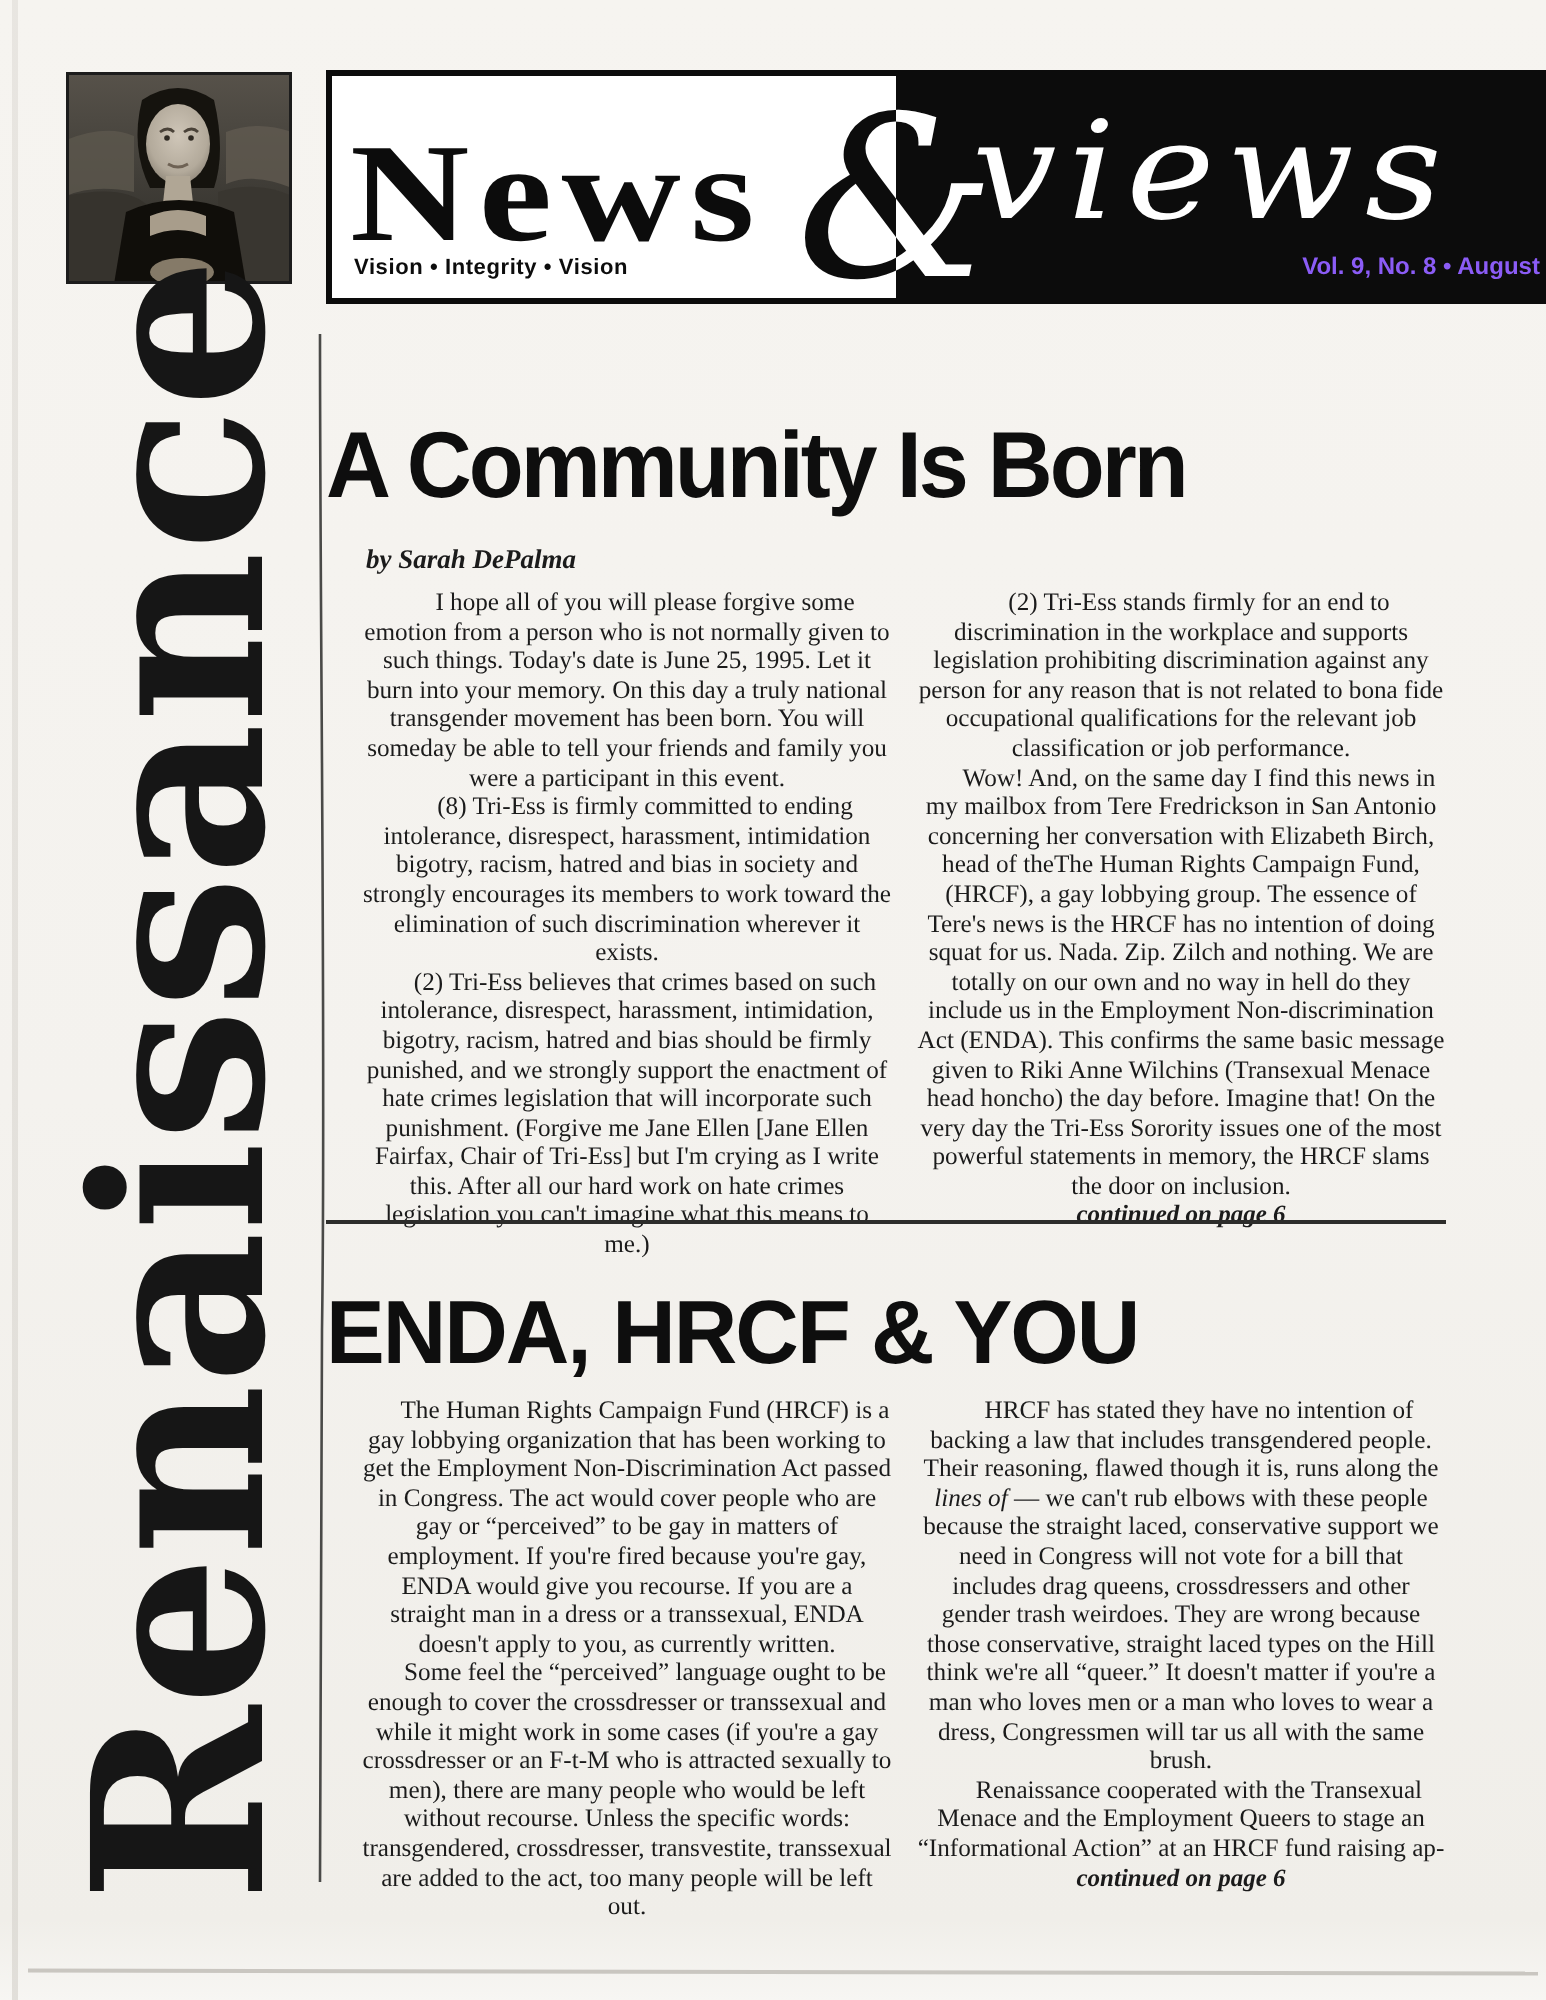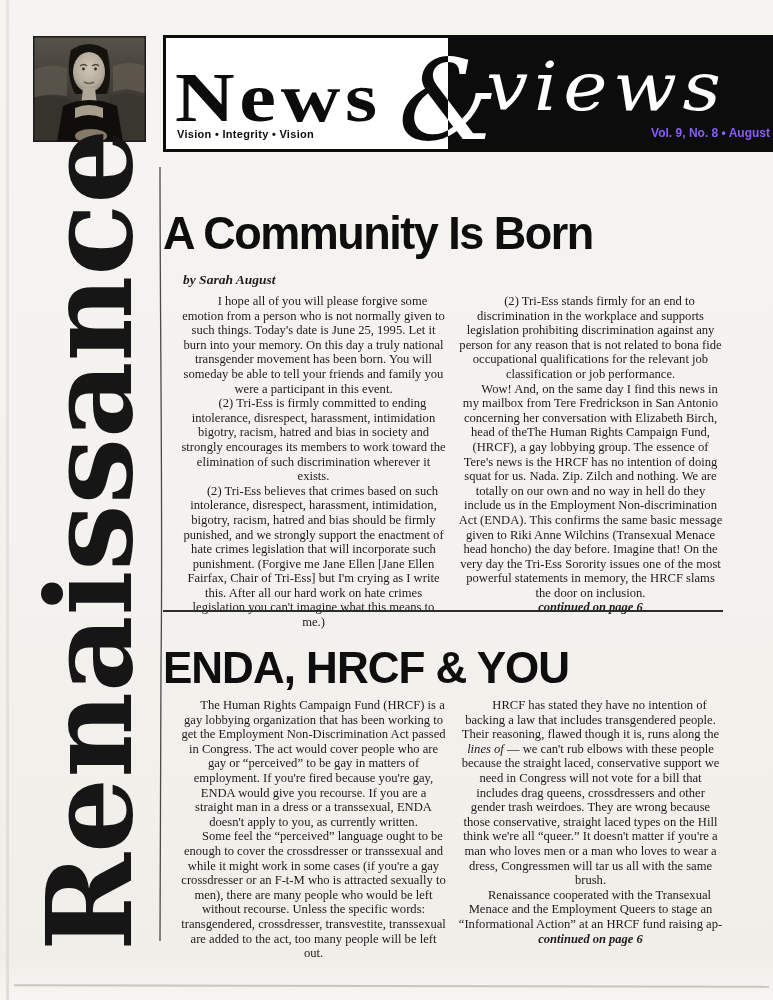--- a/index.html
+++ b/index.html
@@ -106,25 +106,25 @@
     <span class="mh-issue">Vol. 9, No. 8 • August 1995</span>
   </div>
 
   <div class="vertical-title">Renaissance</div>
   <svg class="vline" width="8" height="778">
     <path d="M4,2 C4,160 7,360 5,500 C4,620 4,700 4,776" stroke="#4a4a48" stroke-width="1.3" fill="none"></path>
   </svg>
 
   <div class="article article1">
     <h1>A Community Is Born</h1>
-    <div class="byline">by Sarah August</div>
+    <div class="byline">by Sarah DePalma</div>
     <div class="cols">
       <div class="col">
         <p>I hope all of you will please forgive some emotion from a person who is not normally given to such things. Today's date is June 25, 1995. Let it burn into your memory. On this day a truly national transgender movement has been born. You will someday be able to tell your friends and family you were a participant in this event.</p>
-        <p>(2) Tri-Ess is firmly committed to ending intolerance, disrespect, harassment, intimidation bigotry, racism, hatred and bias in society and strongly encourages its members to work toward the elimination of such discrimination wherever it exists.</p>
+        <p>(8) Tri-Ess is firmly committed to ending intolerance, disrespect, harassment, intimidation bigotry, racism, hatred and bias in society and strongly encourages its members to work toward the elimination of such discrimination wherever it exists.</p>
         <p>(2) Tri-Ess believes that crimes based on such intolerance, disrespect, harassment, intimidation, bigotry, racism, hatred and bias should be firmly punished, and we strongly support the enactment of hate crimes legislation that will incorporate such punishment. (Forgive me Jane Ellen [Jane Ellen Fairfax, Chair of Tri-Ess] but I'm crying as I write this. After all our hard work on hate crimes legislation you can't imagine what this means to me.)</p>
       </div>
       <div class="col">
         <p>(2) Tri-Ess stands firmly for an end to discrimination in the workplace and supports legislation prohibiting discrimination against any person for any reason that is not related to bona fide occupational qualifications for the relevant job classification or job performance.</p>
         <p>Wow! And, on the same day I find this news in my mailbox from Tere Fredrickson in San Antonio concerning her conversation with Elizabeth Birch, head of theThe Human Rights Campaign Fund, (HRCF), a gay lobbying group. The essence of Tere's news is the HRCF has no intention of doing squat for us. Nada. Zip. Zilch and nothing. We are totally on our own and no way in hell do they include us in the Employment Non-discrimination Act (ENDA). This confirms the same basic message given to Riki Anne Wilchins (Transexual Menace head honcho) the day before. Imagine that! On the very day the Tri-Ess Sorority issues one of the most powerful statements in memory, the HRCF slams the door on inclusion.</p>
         <p class="continued">continued on page 6</p>
       </div>
     </div>
   </div>
 

